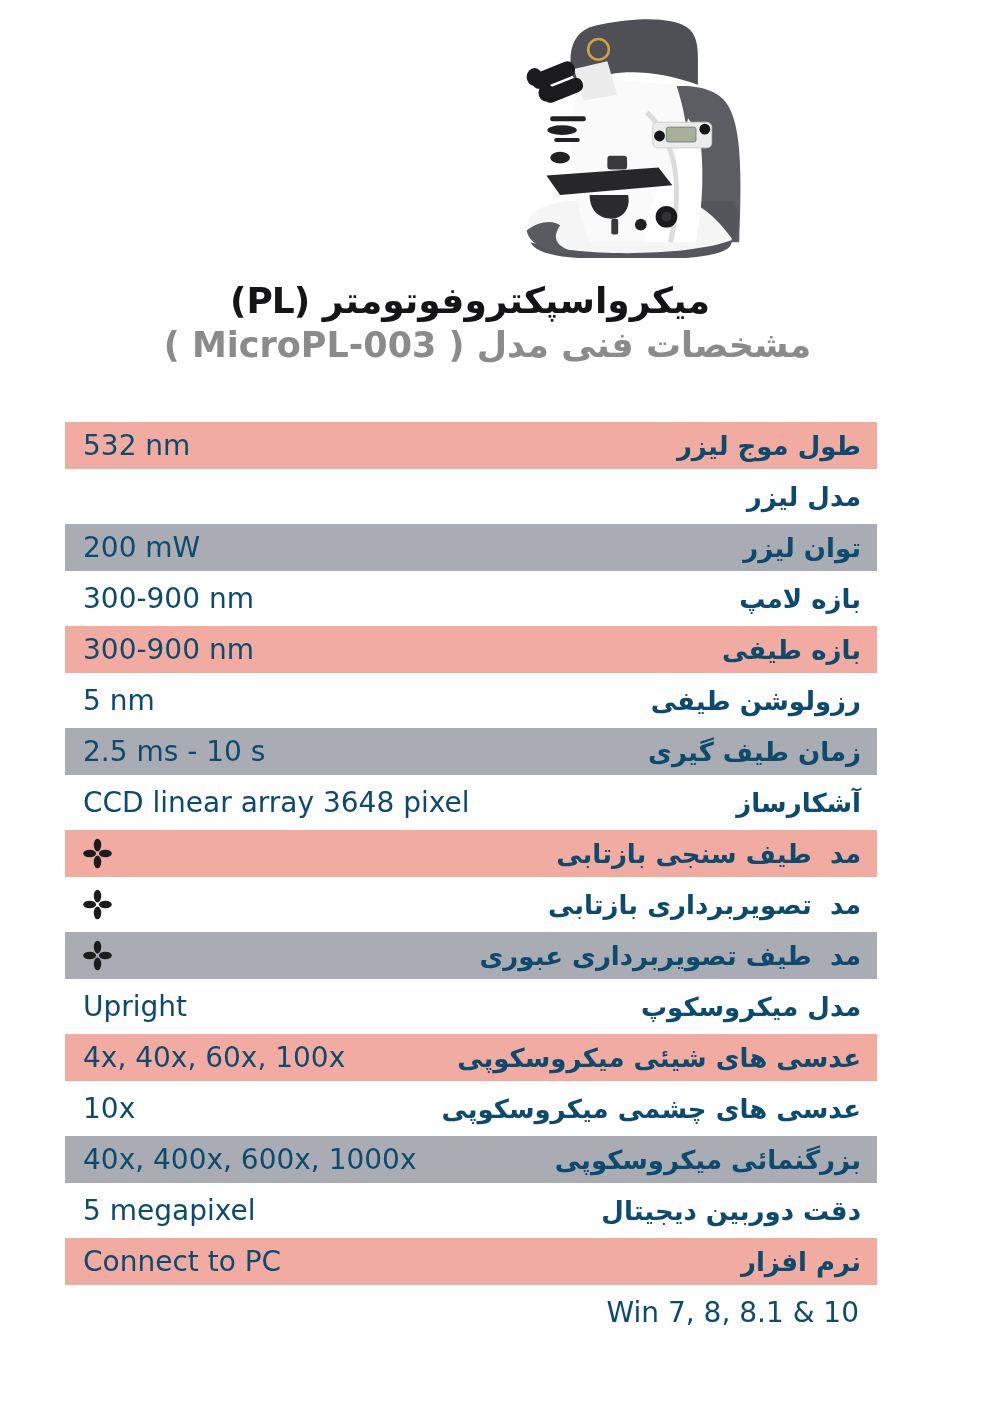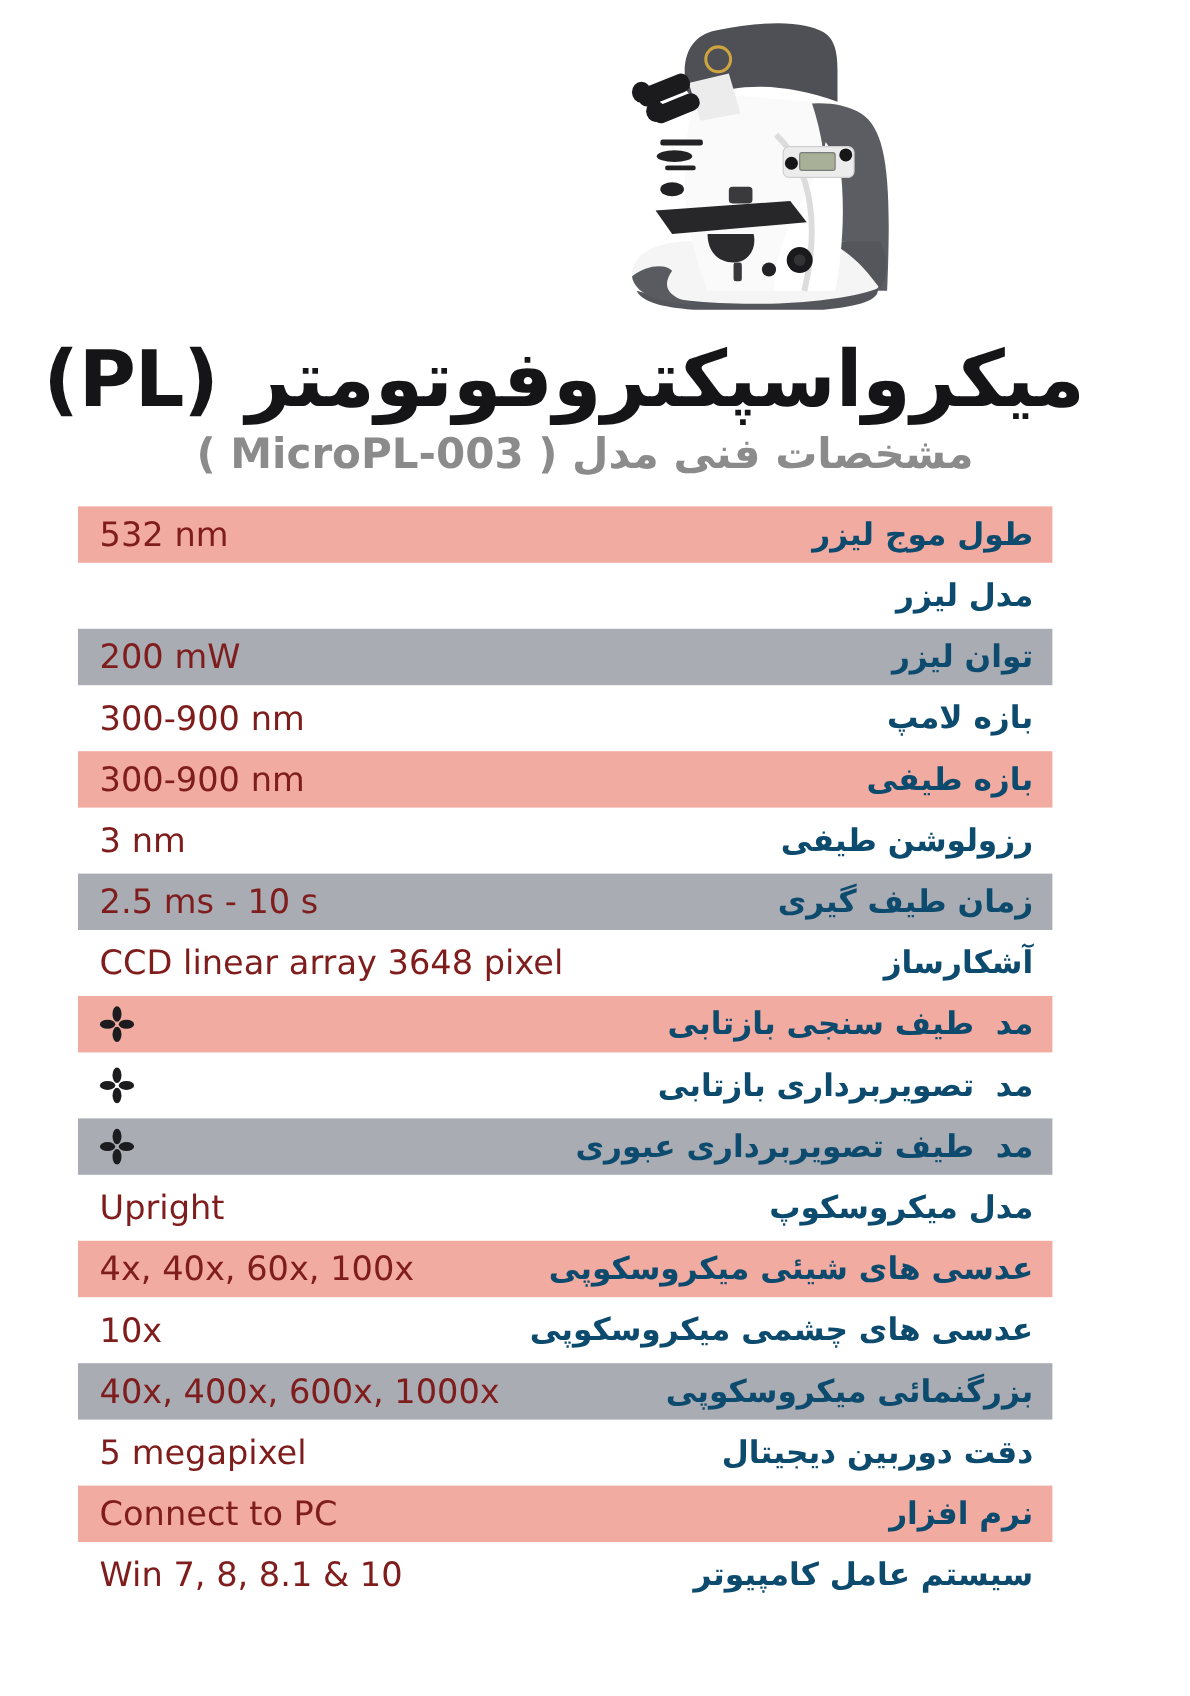--- a/index.html
+++ b/index.html
@@ -5,32 +5,32 @@
   html,body{margin:0;padding:0;background:#ffffff;}
   body{width:992px;height:1413px;position:relative;overflow:hidden;
        font-family:"DejaVu Sans","Liberation Sans",sans-serif;color:#141416;}
   .page{position:absolute;inset:0;background:#ffffff;}
 
   
   .scope-wrap{position:absolute;left:497px;top:12px;width:266px;height:256px;}
 
   
   .title-block{position:absolute;top:280px;left:0;width:940px;text-align:center;direction:rtl;}
-  .title{font-size:65px;font-weight:800;line-height:1.15;color:#151517;letter-spacing:-1px;}
+  .title{font-size:36px;font-weight:800;line-height:1.15;color:#151517;letter-spacing:-1px;}
   .subtitle{margin-top:4px;font-size:35px;font-weight:600;color:#8b8b8b;direction:rtl;padding-left:35px;}
 
   
   .spec-table{position:absolute;top:422px;left:65px;width:812px;}
   .row{height:47px;margin-bottom:4px;display:flex;direction:rtl;
        justify-content:space-between;align-items:center;}
   .row.salmon{background:#F2ABA1;}
   .row.gray{background:#A9ACB3;}
   .row.white{background:#ffffff;}
   .label{font-size:26px;font-weight:700;padding:0 16px;white-space:pre-wrap;color:#0c4a6e;}
-  .value{direction:ltr;font-size:28px;font-weight:500;padding:0 18px;color:#7f1d1d;
+  .value{direction:ltr;font-size:28px;font-weight:500;padding:0 18px;color:#0c4a6e;
          display:flex;align-items:center;}
   .flower{width:29px;height:33px;display:block;}
 </style>
 </head>
 <body>
 
 <div class="page">
 
   <div class="scope-wrap">
     <svg viewBox="0 0 270 255" width="266" height="251">
@@ -107,21 +107,21 @@
       <div class="row white">
     <div class="label">بازه لامپ</div>
     <div class="value">300-900 nm</div>
   </div>
       <div class="row salmon">
     <div class="label">بازه طیفی</div>
     <div class="value">300-900 nm</div>
   </div>
       <div class="row white">
     <div class="label">رزولوشن طیفی</div>
-    <div class="value">3 nm</div>
+    <div class="value">5 nm</div>
   </div>
       <div class="row gray">
     <div class="label">زمان طیف گیری</div>
     <div class="value">2.5 ms - 10 s</div>
   </div>
       <div class="row white">
     <div class="label">آشکارساز</div>
     <div class="value">CCD linear array 3648 pixel</div>
   </div>
       <div class="row salmon">
@@ -181,17 +181,16 @@
   </div>
       <div class="row white">
     <div class="label">دقت دوربین دیجیتال</div>
     <div class="value">5 megapixel</div>
   </div>
       <div class="row salmon">
     <div class="label">نرم افزار</div>
     <div class="value">Connect to PC</div>
   </div>
       <div class="row white">
-    <div class="label">سیستم عامل کامپیوتر</div>
     <div class="value">Win 7, 8, 8.1 &amp; 10</div>
   </div>
     </div>
 </div>
 
 </body></html>

